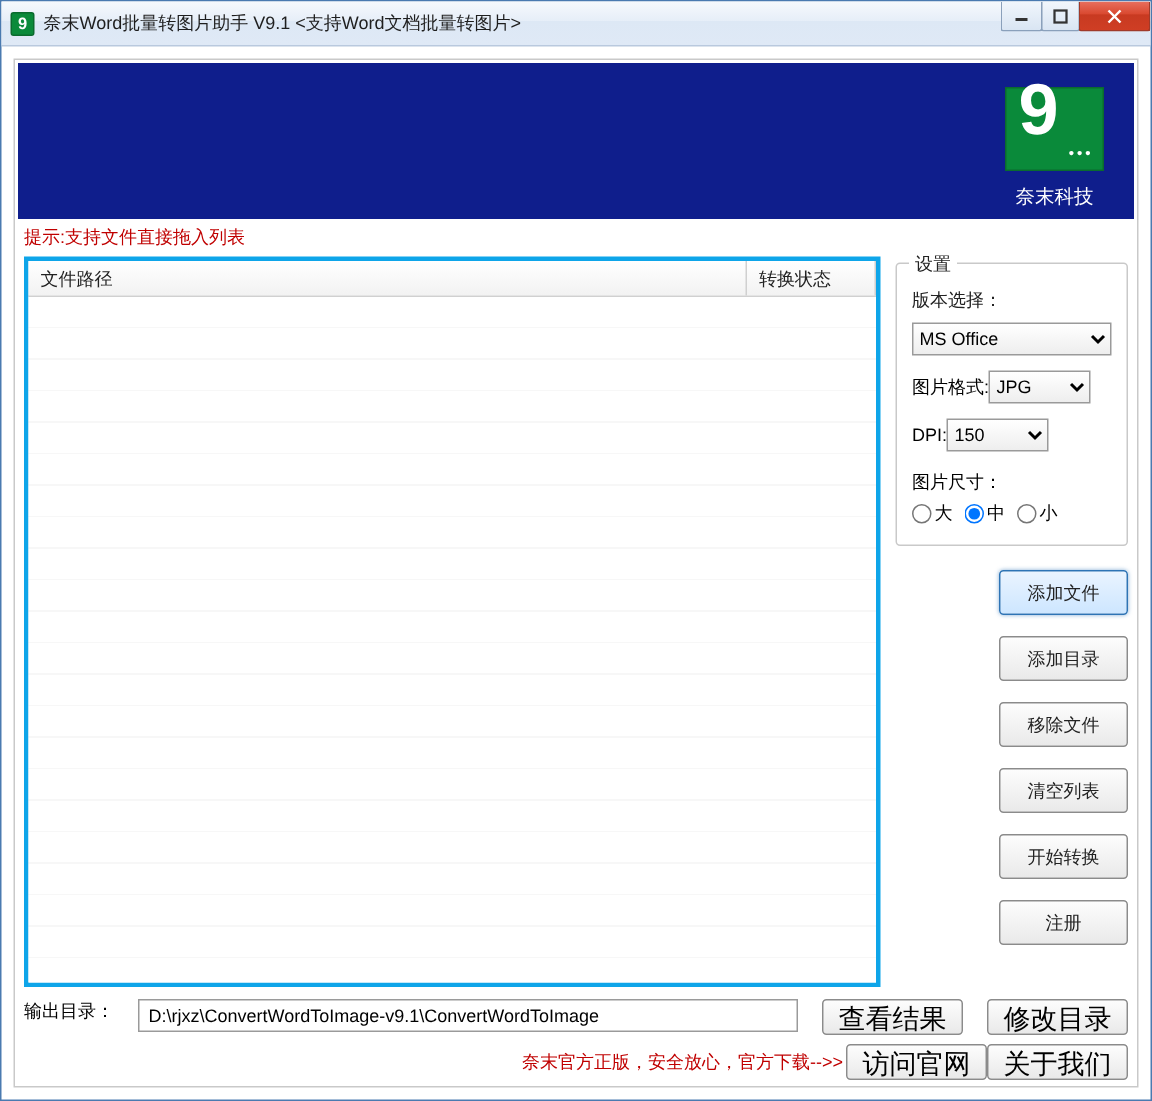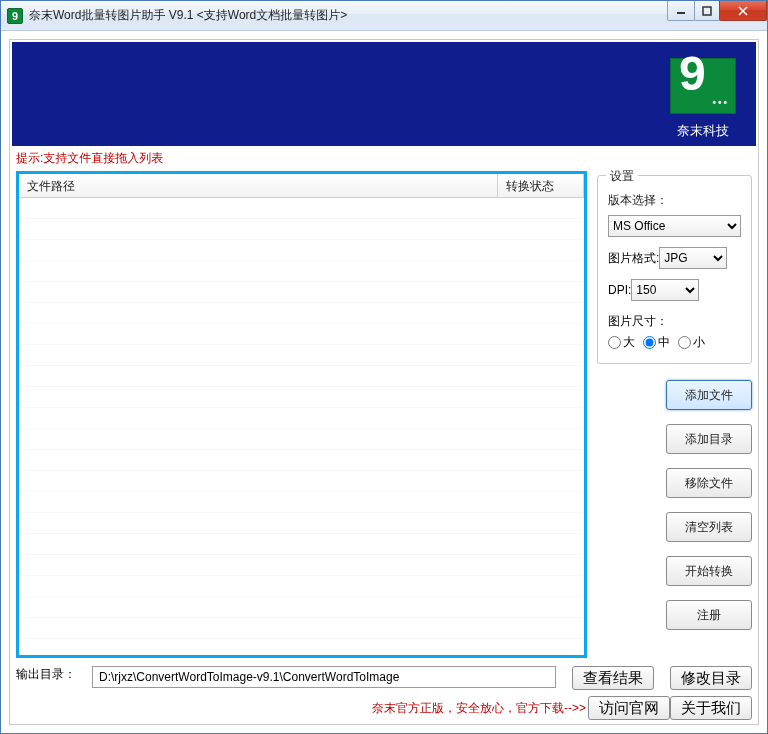--- a/index.html
+++ b/index.html
@@ -193,21 +193,21 @@
   }
   .btn.primary {
     border-color: #2e74b5;
     background: linear-gradient(to bottom, #eaf4ff, #cde6ff);
     box-shadow: 0 0 3px rgba(46,116,181,0.6);
   }
   .btn-sm {
     height: 24px; width: auto; padding: 0 10px;
     border: 1px solid #8b8b8b; border-radius: 3px;
     background: linear-gradient(to bottom,#fdfdfd,#e9e9e9);
-    font-size: 15px; cursor:pointer;
+    font-size: 18px; cursor:pointer;
   }
 
   
   .bottom {
     padding: 8px 4px 2px 4px;
   }
   .out-row { display:flex; align-items:flex-start; gap:16px; }
   .out-row .out-label { }
   .out-row input[type=text] {
     flex: 1 1 auto;

